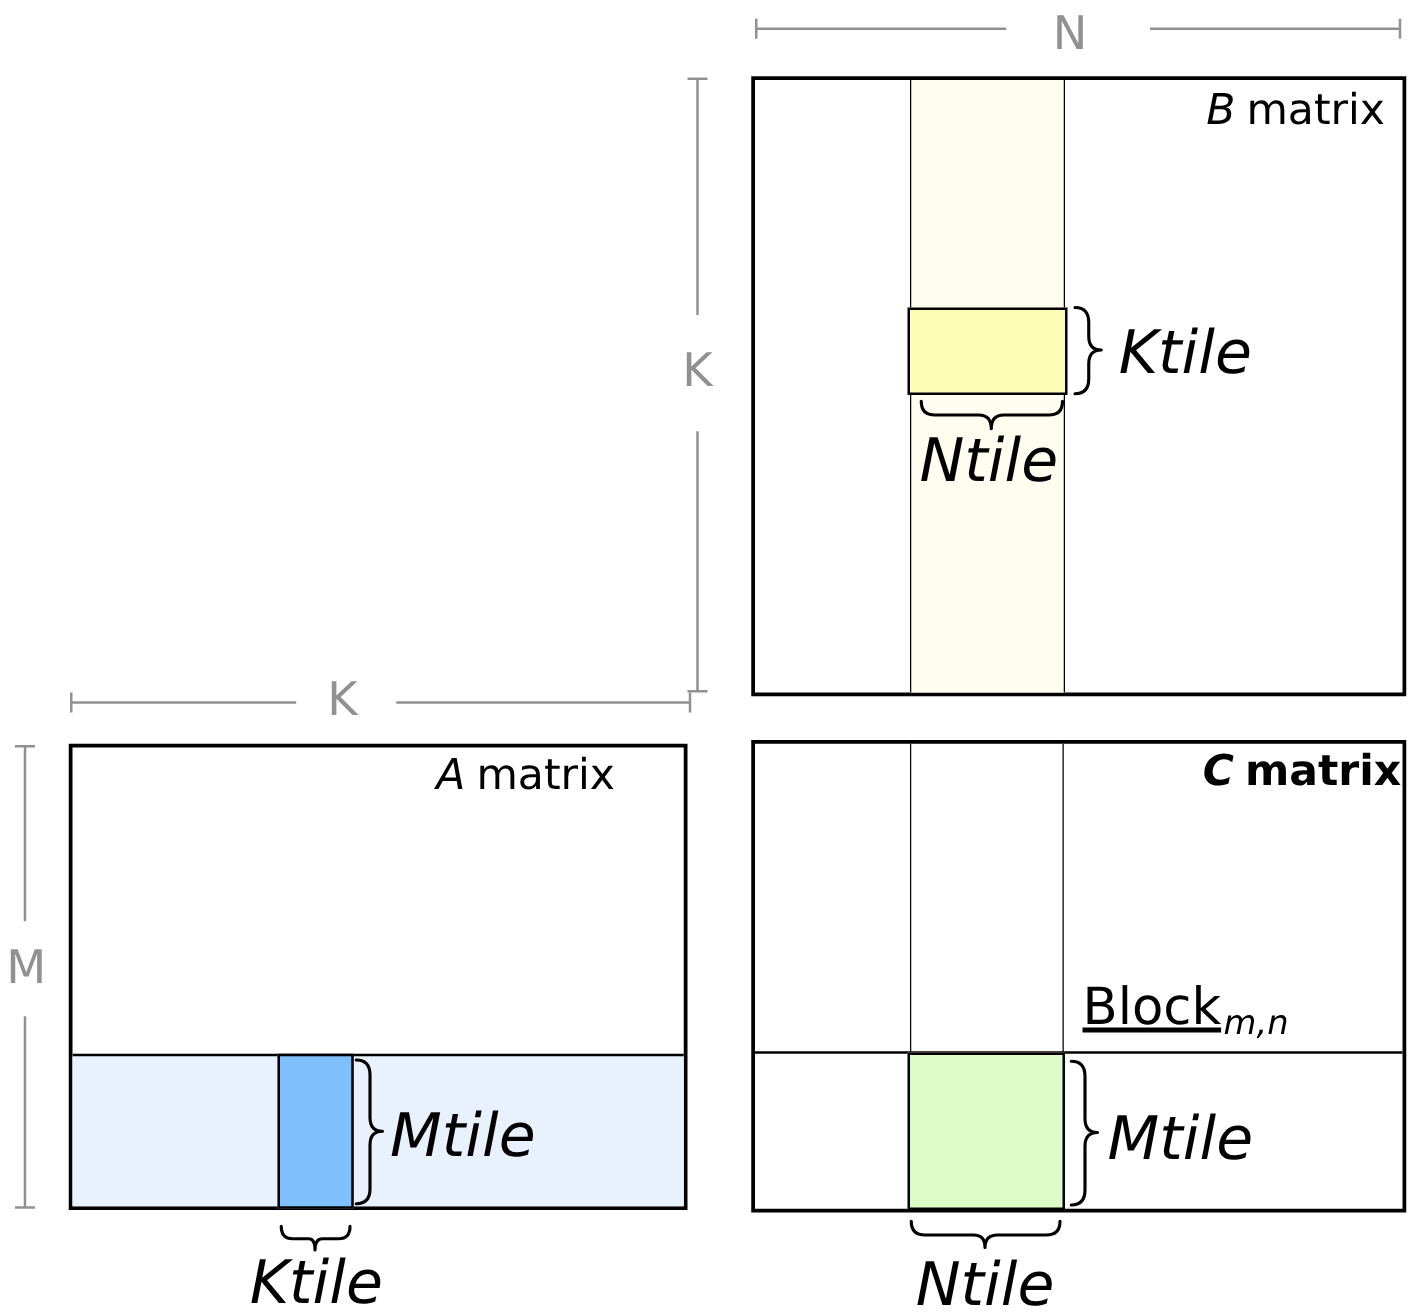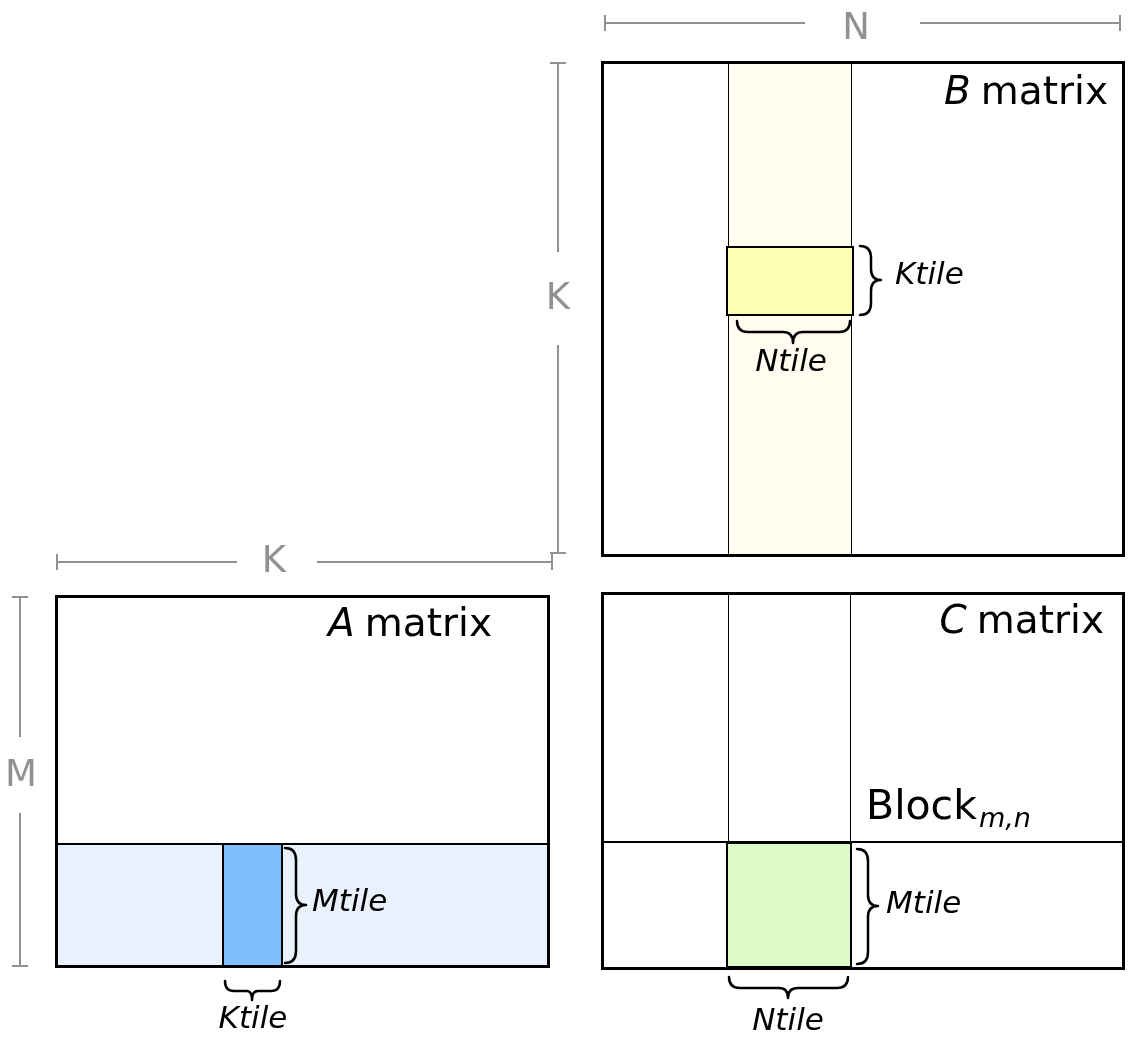--- a/index.html
+++ b/index.html
@@ -2,27 +2,27 @@
 <html><head>
 <meta charset="utf-8">
 <style>
   html,body{margin:0;padding:0;background:#ffffff;}
   .page{position:relative;width:1140px;height:1050px;background:#ffffff;
         font-family:"DejaVu Sans",sans-serif;color:#000;overflow:hidden;}
   .matrix{position:absolute;box-sizing:border-box;border:3px solid #000;background:#fff;}
   .strip{position:absolute;box-sizing:border-box;}
   .tile{position:absolute;box-sizing:border-box;border:2.5px solid #000;}
   .thinline{position:absolute;background:#000;}
-  .title{position:absolute;font-size:39px;line-height:1;white-space:nowrap;}
+  .title{position:absolute;font-size:34px;line-height:1;white-space:nowrap;}
   .it{font-style:italic;}
   .word{margin-left:0.26em;}
-  .tlabel{position:absolute;font-size:31px;font-style:italic;line-height:1;white-space:nowrap;}
+  .tlabel{position:absolute;font-size:48px;font-style:italic;line-height:1;white-space:nowrap;}
   .dlabel{position:absolute;font-size:37px;line-height:1;color:#919191;white-space:nowrap;}
   .cx{transform:translateX(-50%);}
-  .block{position:absolute;font-size:41px;line-height:1;white-space:nowrap;}
+  .block{position:absolute;font-size:41px;line-height:1;white-space:nowrap;text-decoration:underline;}
   .block .sub{font-size:27px;font-style:italic;position:relative;top:8px;margin-left:2px;}
   svg.overlay{position:absolute;left:0;top:0;pointer-events:none;}
 </style>
 </head>
 <body>
 
 <div class="page">
 
   <div class="matrix" style="left:601px;top:61px;width:524px;height:496px;"></div>
   <div class="strip" style="left: 728px; top: 64px; width: 124px; height: 490px; border-left: 1.5px solid rgb(0, 0, 0); border-right: 1.5px solid rgb(0, 0, 0); background: rgb(255, 253, 240);"></div>
@@ -40,21 +40,21 @@
     <span class="it">A</span><span class="word">matrix</span>
   </div>
   <div class="tlabel" style="left:312px;top:885px;">Mtile</div>
   <div class="tlabel cx" style="left:253px;top:1002px;">Ktile</div>
 
   <div class="matrix" style="left:601px;top:592px;width:524px;height:378px;"></div>
   <div class="thinline" style="left:727.5px;top:595px;width:1.5px;height:372px;"></div>
   <div class="thinline" style="left:849.5px;top:595px;width:1.5px;height:372px;"></div>
   <div class="thinline" style="left:604px;top:841px;width:518px;height:2px;"></div>
   <div class="tile" style="left: 726px; top: 842px; width: 126px; height: 126px; background: rgb(220, 251, 198);"></div>
-  <div class="title" style="right:36px;top:600px;">
+  <div class="title" style="right:19px;top:600px;font-weight:bold;">
     <span class="it">C</span><span class="word">matrix</span>
   </div>
   <div class="block" style="left:866px;top:785px;">
     <span>Block</span><span class="sub">m,n</span>
   </div>
   <div class="tlabel" style="left:886px;top:887px;">Mtile</div>
   <div class="tlabel cx" style="left:788px;top:1004px;">Ntile</div>
 
   <div class="dlabel cx" style="left:856px;top:8px;">N</div>
   <div class="dlabel cx" style="left:558px;top:278px;">K</div>

